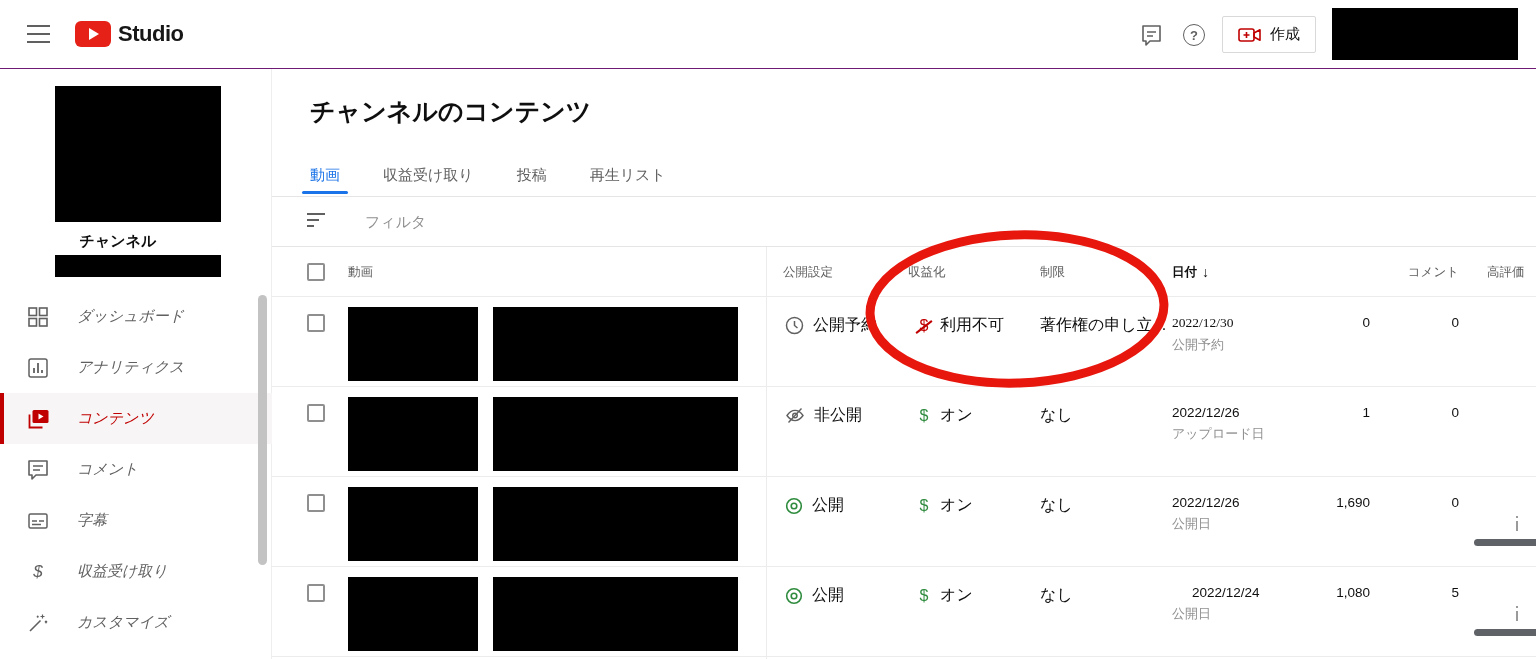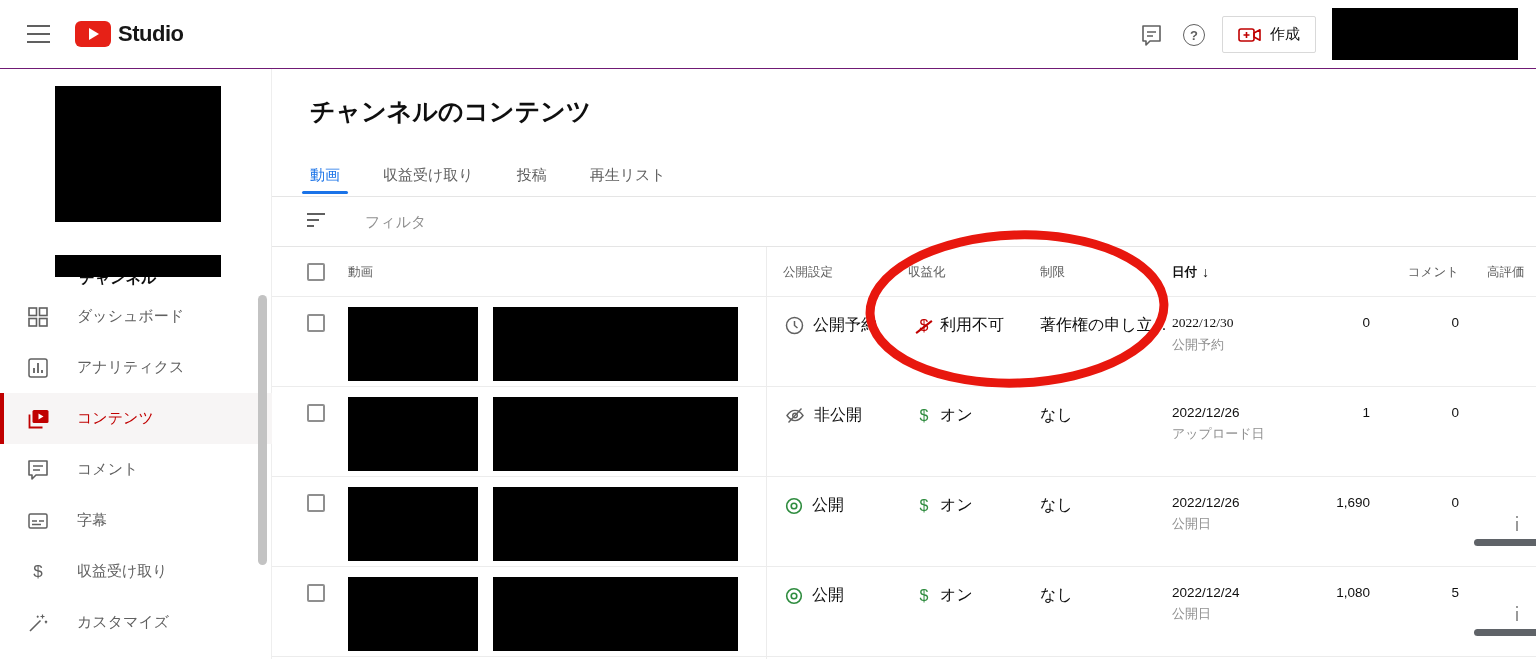--- a/index.html
+++ b/index.html
@@ -31,24 +31,24 @@
       border:1px solid #d9d9d9; border-radius:2px; background:#fff; display:flex;
       align-items:center; justify-content:center; gap:8px; cursor:pointer; }
   .create-btn .lbl { font-size:15px; color:#0f0f0f; }
   .account-redacted { position:absolute; left:1332px; top:8px; width:186px; height:52px; background:#000; cursor:pointer; }
 
   
   .sidebar { position:absolute; left:0; top:69px; width:272px; height:590px; background:#fff;
              border-right:1px solid #eee; z-index:10; }
   .avatar-redacted { position:absolute; left:55px; top:17px; width:166px; height:136px; background:#000; }
   .channel-caption { position:absolute; left:0; top:163px; width:236px; text-align:center;
-      font-size:15px; font-weight:700; color:#0f0f0f;margin-top:37px; }
+      font-size:15px; font-weight:700; color:#0f0f0f; }
   .channel-name-redacted { position:absolute; left:55px; top:186px; width:166px; height:22px; background:#000; }
   .nav { position:absolute; left:0; top:222px; width:272px; }
-  .nav-item { position:relative; height:51px; display:flex; align-items:center; cursor:pointer; }
+  .nav-item { position:relative; height:51px; display:flex; align-items:center; cursor:pointer;font-style:italic; }
   .nav-item .nicon { position:absolute; left:27px; width:22px; height:22px; display:flex;
       align-items:center; justify-content:center; }
   .nav-item .nlabel { position:absolute; left:77px; font-size:15px; font-weight:500; color:#606060; }
   .nav-item.selected { background:#f7f5f5; }
   .nav-item.selected::before { content:""; position:absolute; left:0; top:0; width:4px; height:51px; background:#c00000; }
   .nav-item.selected .nlabel { color:#c00000; }
   .icon-dollar { font-size:17px; color:#606060; }
   .side-scrollbar { position:absolute; left:258px; top:226px; width:9px; height:270px;
       background:#c3c3c3; border-radius:5px; cursor:pointer; }
 
@@ -343,21 +343,21 @@
             <circle cx="9" cy="9" r="2.8"></circle>
         </svg>
         <span>公開</span>
       </div>
       <div class="cell-line" style="left:645px;">
         <span class="money on">$</span>
         <span>オン</span>
       </div>
       <div class="cell-line" style="left:768px;">なし</div>
       <div class="cell" style="left:900px;top:18px;">
-        <div style="font-size:13.5px;">2022/12/24</div>
+        <div style="font-size:13.5px;margin-left:20px;">2022/12/24</div>
         <div class="sub">公開日</div>
       </div>
       <div class="num-cell views-cell">1,080</div>
       <div class="num-cell comments-cell">5</div>
       <div class="likes-frag"></div>
       <div class="likes-bar"></div>
     </div>
   </main>
 
   <svg class="annotation" width="1536" height="659" viewBox="0 0 1536 659">

